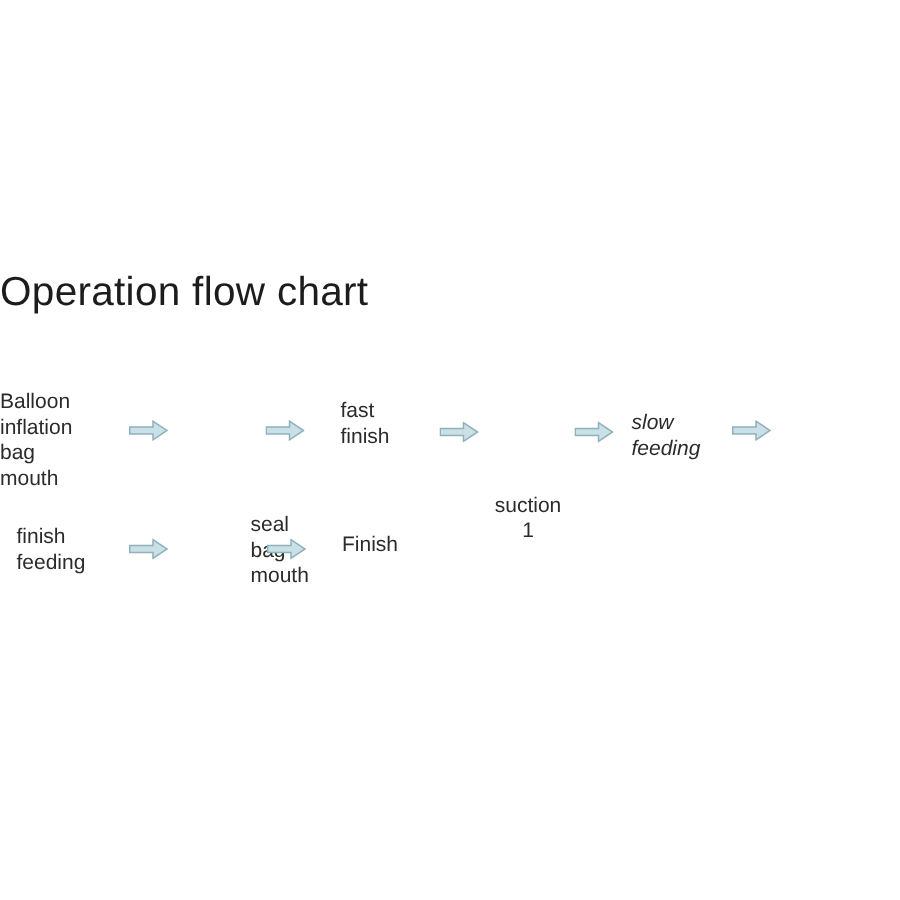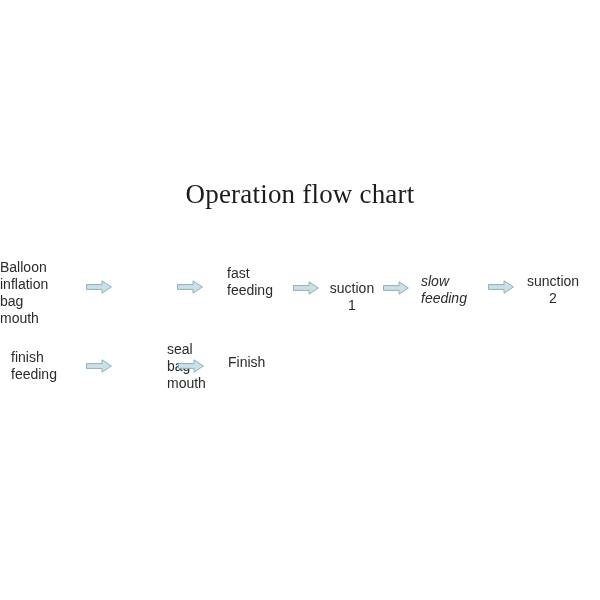--- a/index.html
+++ b/index.html
@@ -13,35 +13,33 @@
     height: 600px;
     background: #ffffff;
     font-family: "Liberation Sans", "DejaVu Sans", sans-serif;
     overflow: hidden;
   }
   .title {
     position: absolute;
     left: 0;
     top: 179px;
     width: 600px;
-    text-align: center;
     font-size: 27px;
     font-weight: 400;
     color: #1c1c1c;
     letter-spacing: 0.2px;
-    font-family: Liberation Serif, serif;
   }
   .step {
     position: absolute;
     font-size: 14px;
     line-height: 17px;
     color: #2b2b2b;
     white-space: pre-line;
   }
-  .step.center { text-align: center; }
+  .step.center { text-align: center; margin-top: 48px; }
   .arrow {
     position: absolute;
     width: 26px;
     height: 14px;
     display: block;
   }
 </style>
 </head>
 <body>
 
@@ -57,42 +55,40 @@
   <svg class="arrow" style="left:86px; top:280px;" viewBox="0 0 26 14">
     <path d="M0.5 4.6 L16 4.6 L16 0.8 L25.4 7 L16 13.2 L16 9.4 L0.5 9.4 Z" stroke-width="1" fill="#c9e0e6" stroke="#8fb0bd"></path>
   </svg>
 
 
   <svg class="arrow" style="left:177px; top:280px;" viewBox="0 0 26 14">
     <path d="M0.5 4.6 L16 4.6 L16 0.8 L25.4 7 L16 13.2 L16 9.4 L0.5 9.4 Z" stroke-width="1" fill="#c9e0e6" stroke="#8fb0bd"></path>
   </svg>
 
   <div class="step" style="left:227px; top:265px;">fast
-feeding</div>
+finish</div>
 
   <svg class="arrow" style="left:293px; top:281px;" viewBox="0 0 26 14">
     <path d="M0.5 4.6 L16 4.6 L16 0.8 L25.4 7 L16 13.2 L16 9.4 L0.5 9.4 Z" stroke-width="1" fill="#c9e0e6" stroke="#8fb0bd"></path>
   </svg>
 
   <div class="step center" style="left:322px; top:280px; width:60px;">suction
 1</div>
 
   <svg class="arrow" style="left:383px; top:281px;" viewBox="0 0 26 14">
     <path d="M0.5 4.6 L16 4.6 L16 0.8 L25.4 7 L16 13.2 L16 9.4 L0.5 9.4 Z" stroke-width="1" fill="#c9e0e6" stroke="#8fb0bd"></path>
   </svg>
 
   <div class="step" style="left:421px; top:273px;font-style:italic;">slow
 feeding</div>
 
   <svg class="arrow" style="left:488px; top:280px;" viewBox="0 0 26 14">
     <path d="M0.5 4.6 L16 4.6 L16 0.8 L25.4 7 L16 13.2 L16 9.4 L0.5 9.4 Z" stroke-width="1" fill="#c9e0e6" stroke="#8fb0bd"></path>
   </svg>
 
-  <div class="step center" style="left:520px; top:273px; width:66px;">sunction
-2</div>
 
   <div class="step" style="left:11px; top:349px;">finish
 feeding</div>
 
   <svg class="arrow" style="left:86px; top:359px;" viewBox="0 0 26 14">
     <path d="M0.5 4.6 L16 4.6 L16 0.8 L25.4 7 L16 13.2 L16 9.4 L0.5 9.4 Z" stroke-width="1" fill="#c9e0e6" stroke="#8fb0bd"></path>
   </svg>
 
   <div class="step" style="left:122px; top:341px;margin-left:45px;">seal
 bag

